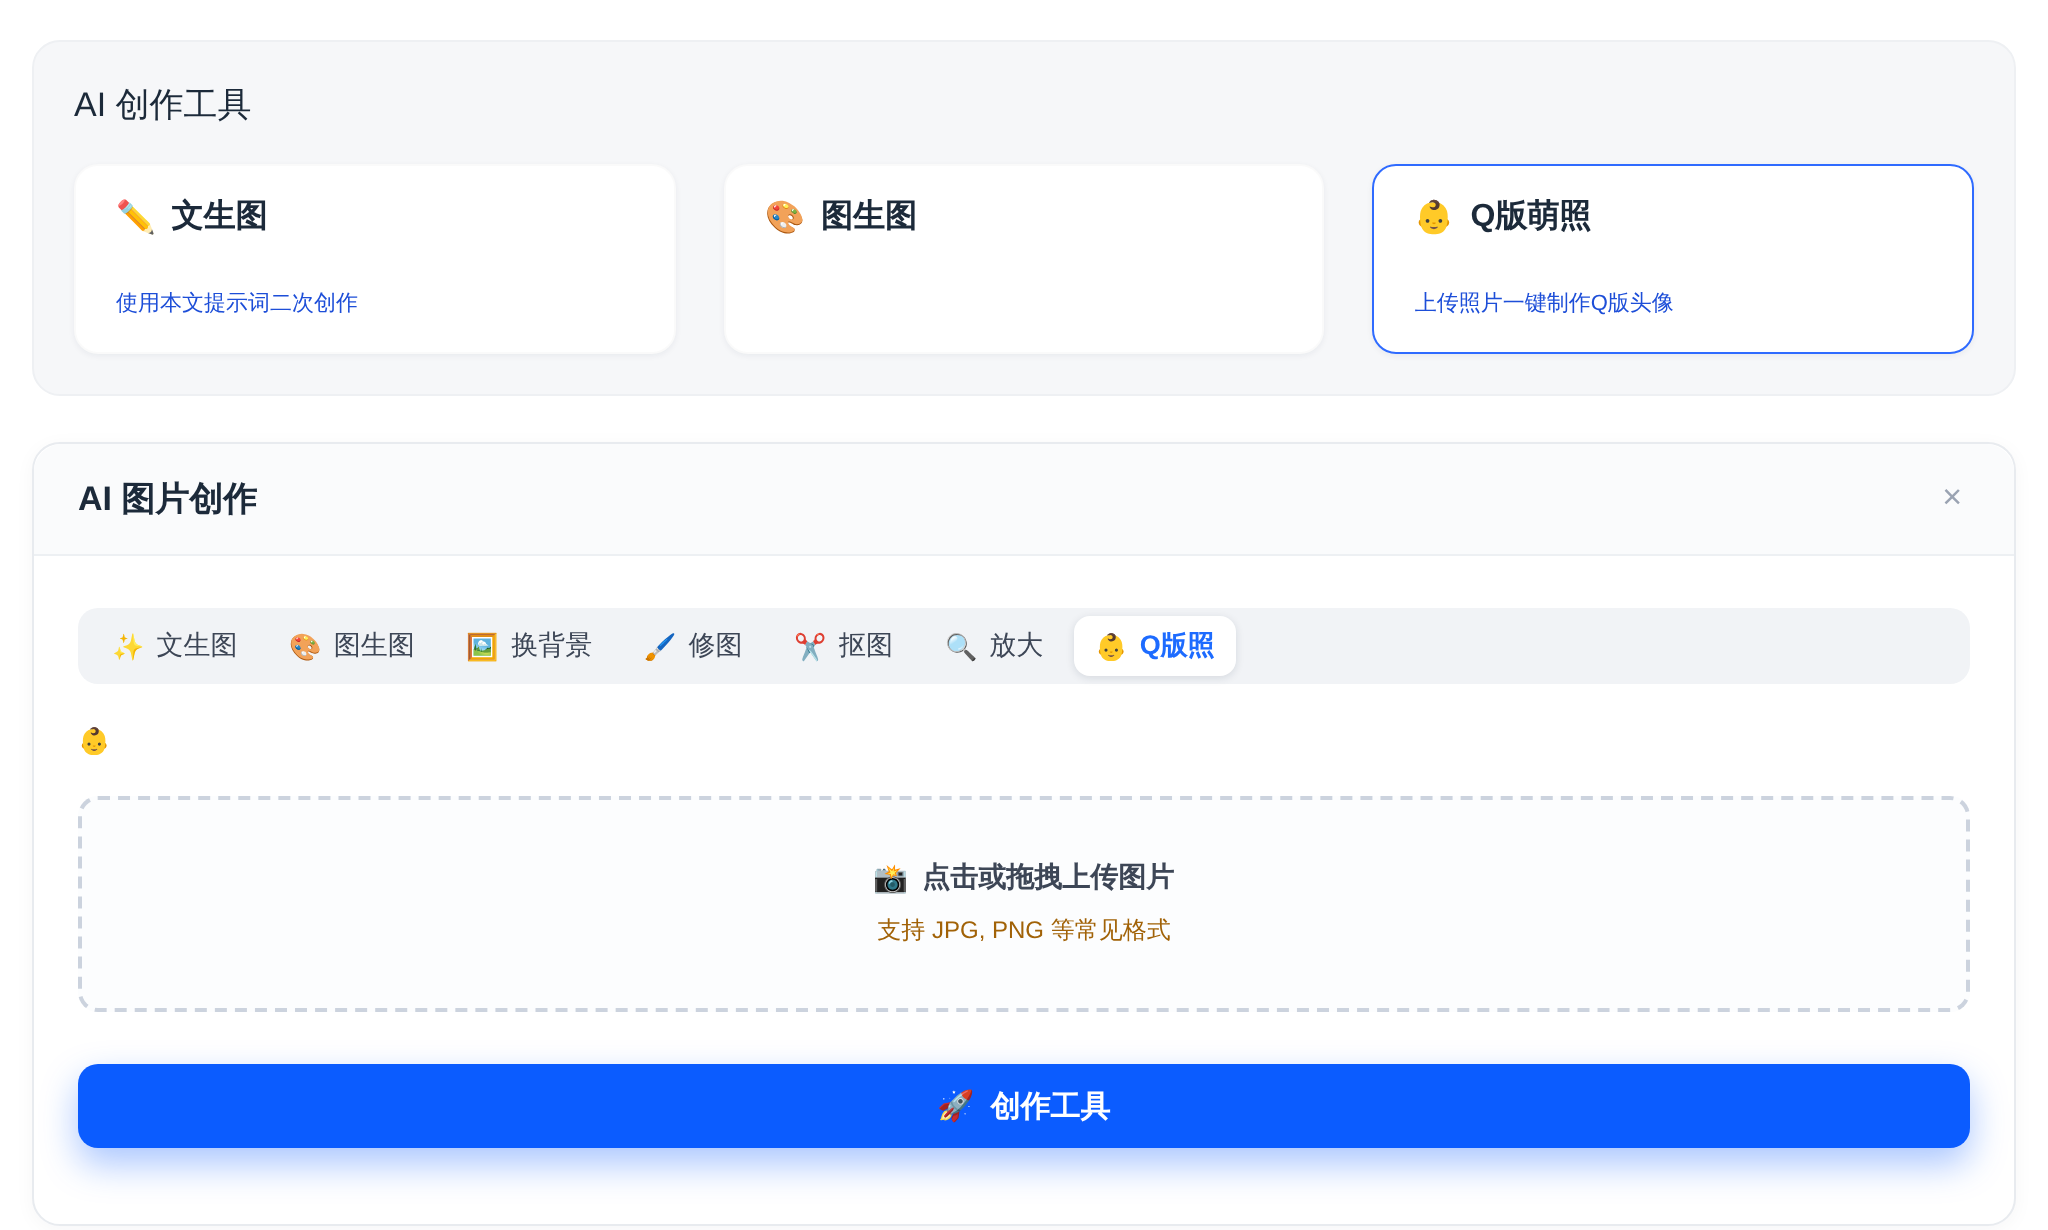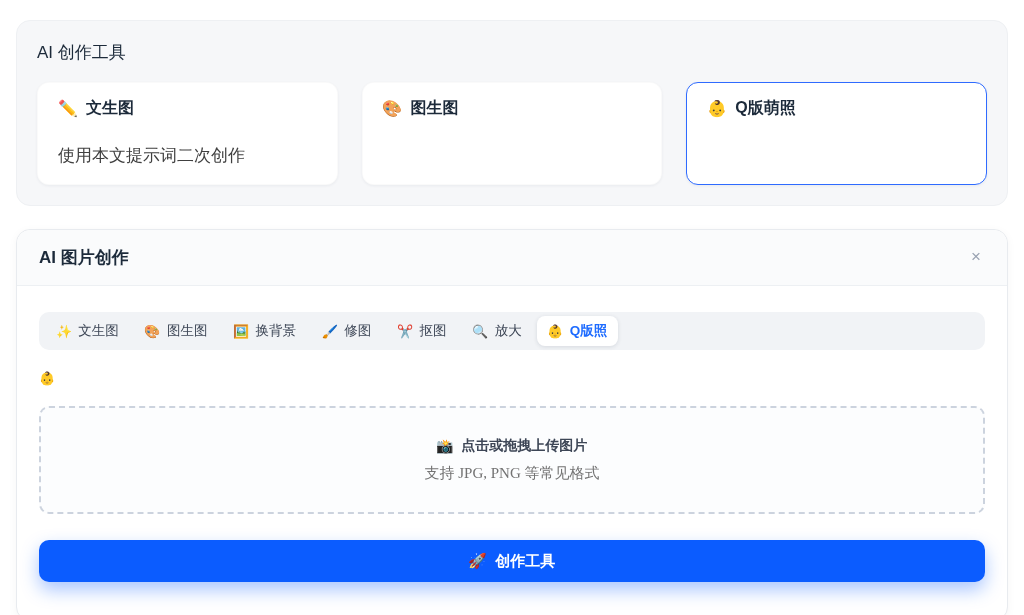--- a/index.html
+++ b/index.html
@@ -38,21 +38,21 @@
     cursor: pointer;
   }
   .tool-card.selected { border: 1.5px solid #2f6bff; }
   .tool-card-title {
     font-size: 16px;
     font-weight: bold;
     color: #1c2a3a;
     display: flex; align-items: center; gap: 8px;
     margin-bottom: 9px;
   }
-  .tool-card-desc { font-size: 17px; color: #404040; margin-top: 25px; }
+  .tool-card-desc { font-size: 11px; color: #1d4ed8; margin-top: 25px; }
 
   
   .creator-panel {
     margin-top: 23px;
     background: #ffffff;
     border: 1px solid #e8ebef;
     box-shadow: 0 2px 10px rgba(20,30,60,0.04);
   }
   .creator-header {
     display: flex; align-items: flex-start; justify-content: space-between;
@@ -106,21 +106,21 @@
     height: 108px;
     display: flex; flex-direction: column;
     align-items: center; justify-content: center;
     gap: 9px;
     cursor: pointer;
   }
   .upload-main {
     font-size: 14px; color: #3d4656; font-weight: bold;
     display: flex; align-items: center; gap: 7px;
   }
-  .upload-sub { font-size: 15px; color: #737373; font-family: Liberation Serif, serif; }
+  .upload-sub { font-size: 12px; color: #a16207; }
 
   .generate-btn {
     margin-top: 26px;
     height: 42px;
     width: 100%;
     background: #0b5cff;
     border: none;
     border-radius: 10px;
     color: #ffffff;
     font-family: inherit;
@@ -151,20 +151,21 @@
         <span>🎨</span>
         <span>图生图</span>
       </div>
     </div>
 
     <div class="tool-card selected">
       <div class="tool-card-title">
         <span>👶</span>
         <span>Q版萌照</span>
       </div>
+      <div class="tool-card-desc">上传照片一键制作Q版头像</div>
     </div>
 
   </div>
 </div>
 
 <div class="panel creator-panel">
   <div class="creator-header">
     <div class="creator-title">AI 图片创作</div>
     <div class="close-btn">×</div>
   </div>

